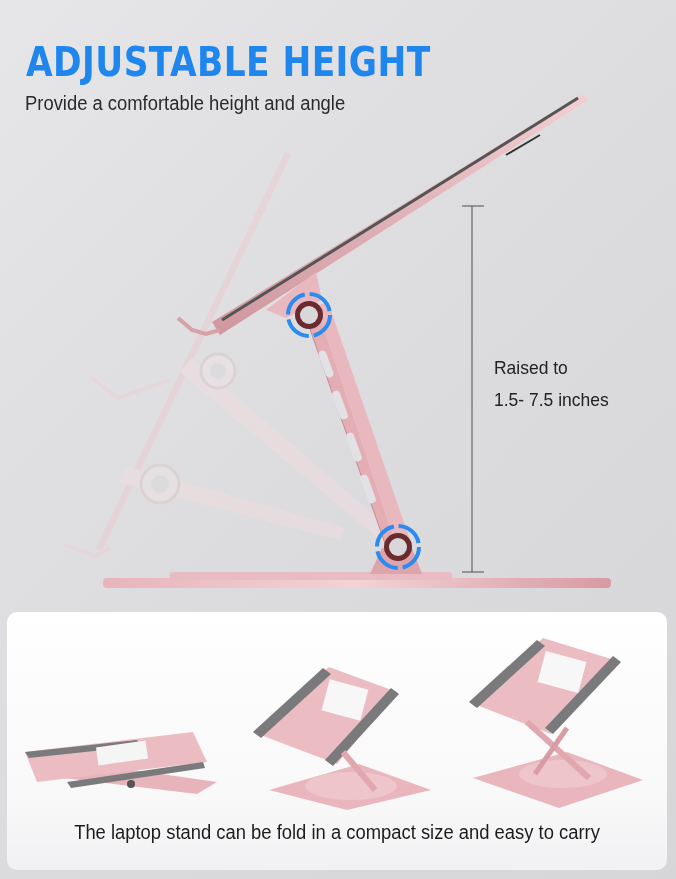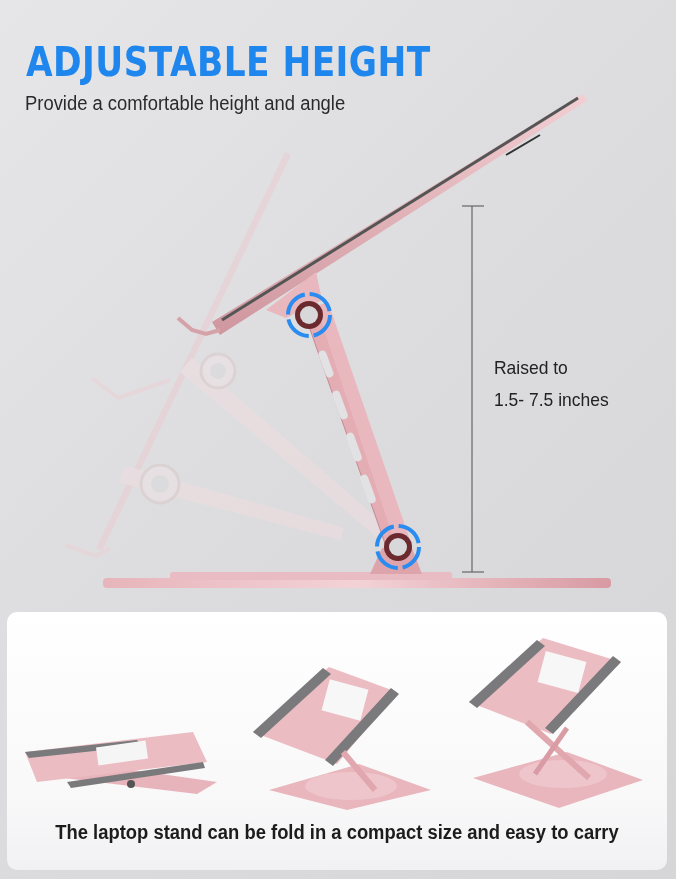--- a/index.html
+++ b/index.html
@@ -23,21 +23,20 @@
   .hero { position: absolute; left: 0; top: 0; width: 676px; height: 610px; }
   .dim-label {
     position: absolute; left: 494px; top: 352px;
     font-size: 19px; color: #222; line-height: 32px;
     transform: scaleX(0.92); transform-origin: left center;
   }
   .panel {
     position: absolute; left: 7px; top: 612px; width: 660px; height: 258px;
     background: linear-gradient(180deg, #ffffff 0%, #f8f8f9 75%, #f1f1f3 100%);
     border-radius: 10px;
-    font-weight: bold;
   }
   .panel-caption {
     position: absolute; left: 0; right: 0; top: 209px; text-align: center;
     font-size: 20px; color: #1c1c1c;
     transform: scaleX(0.92);
   }
   .stands { position: absolute; left: 0; top: 0; width: 660px; height: 200px; }
 </style>
 </head>
 <body>

